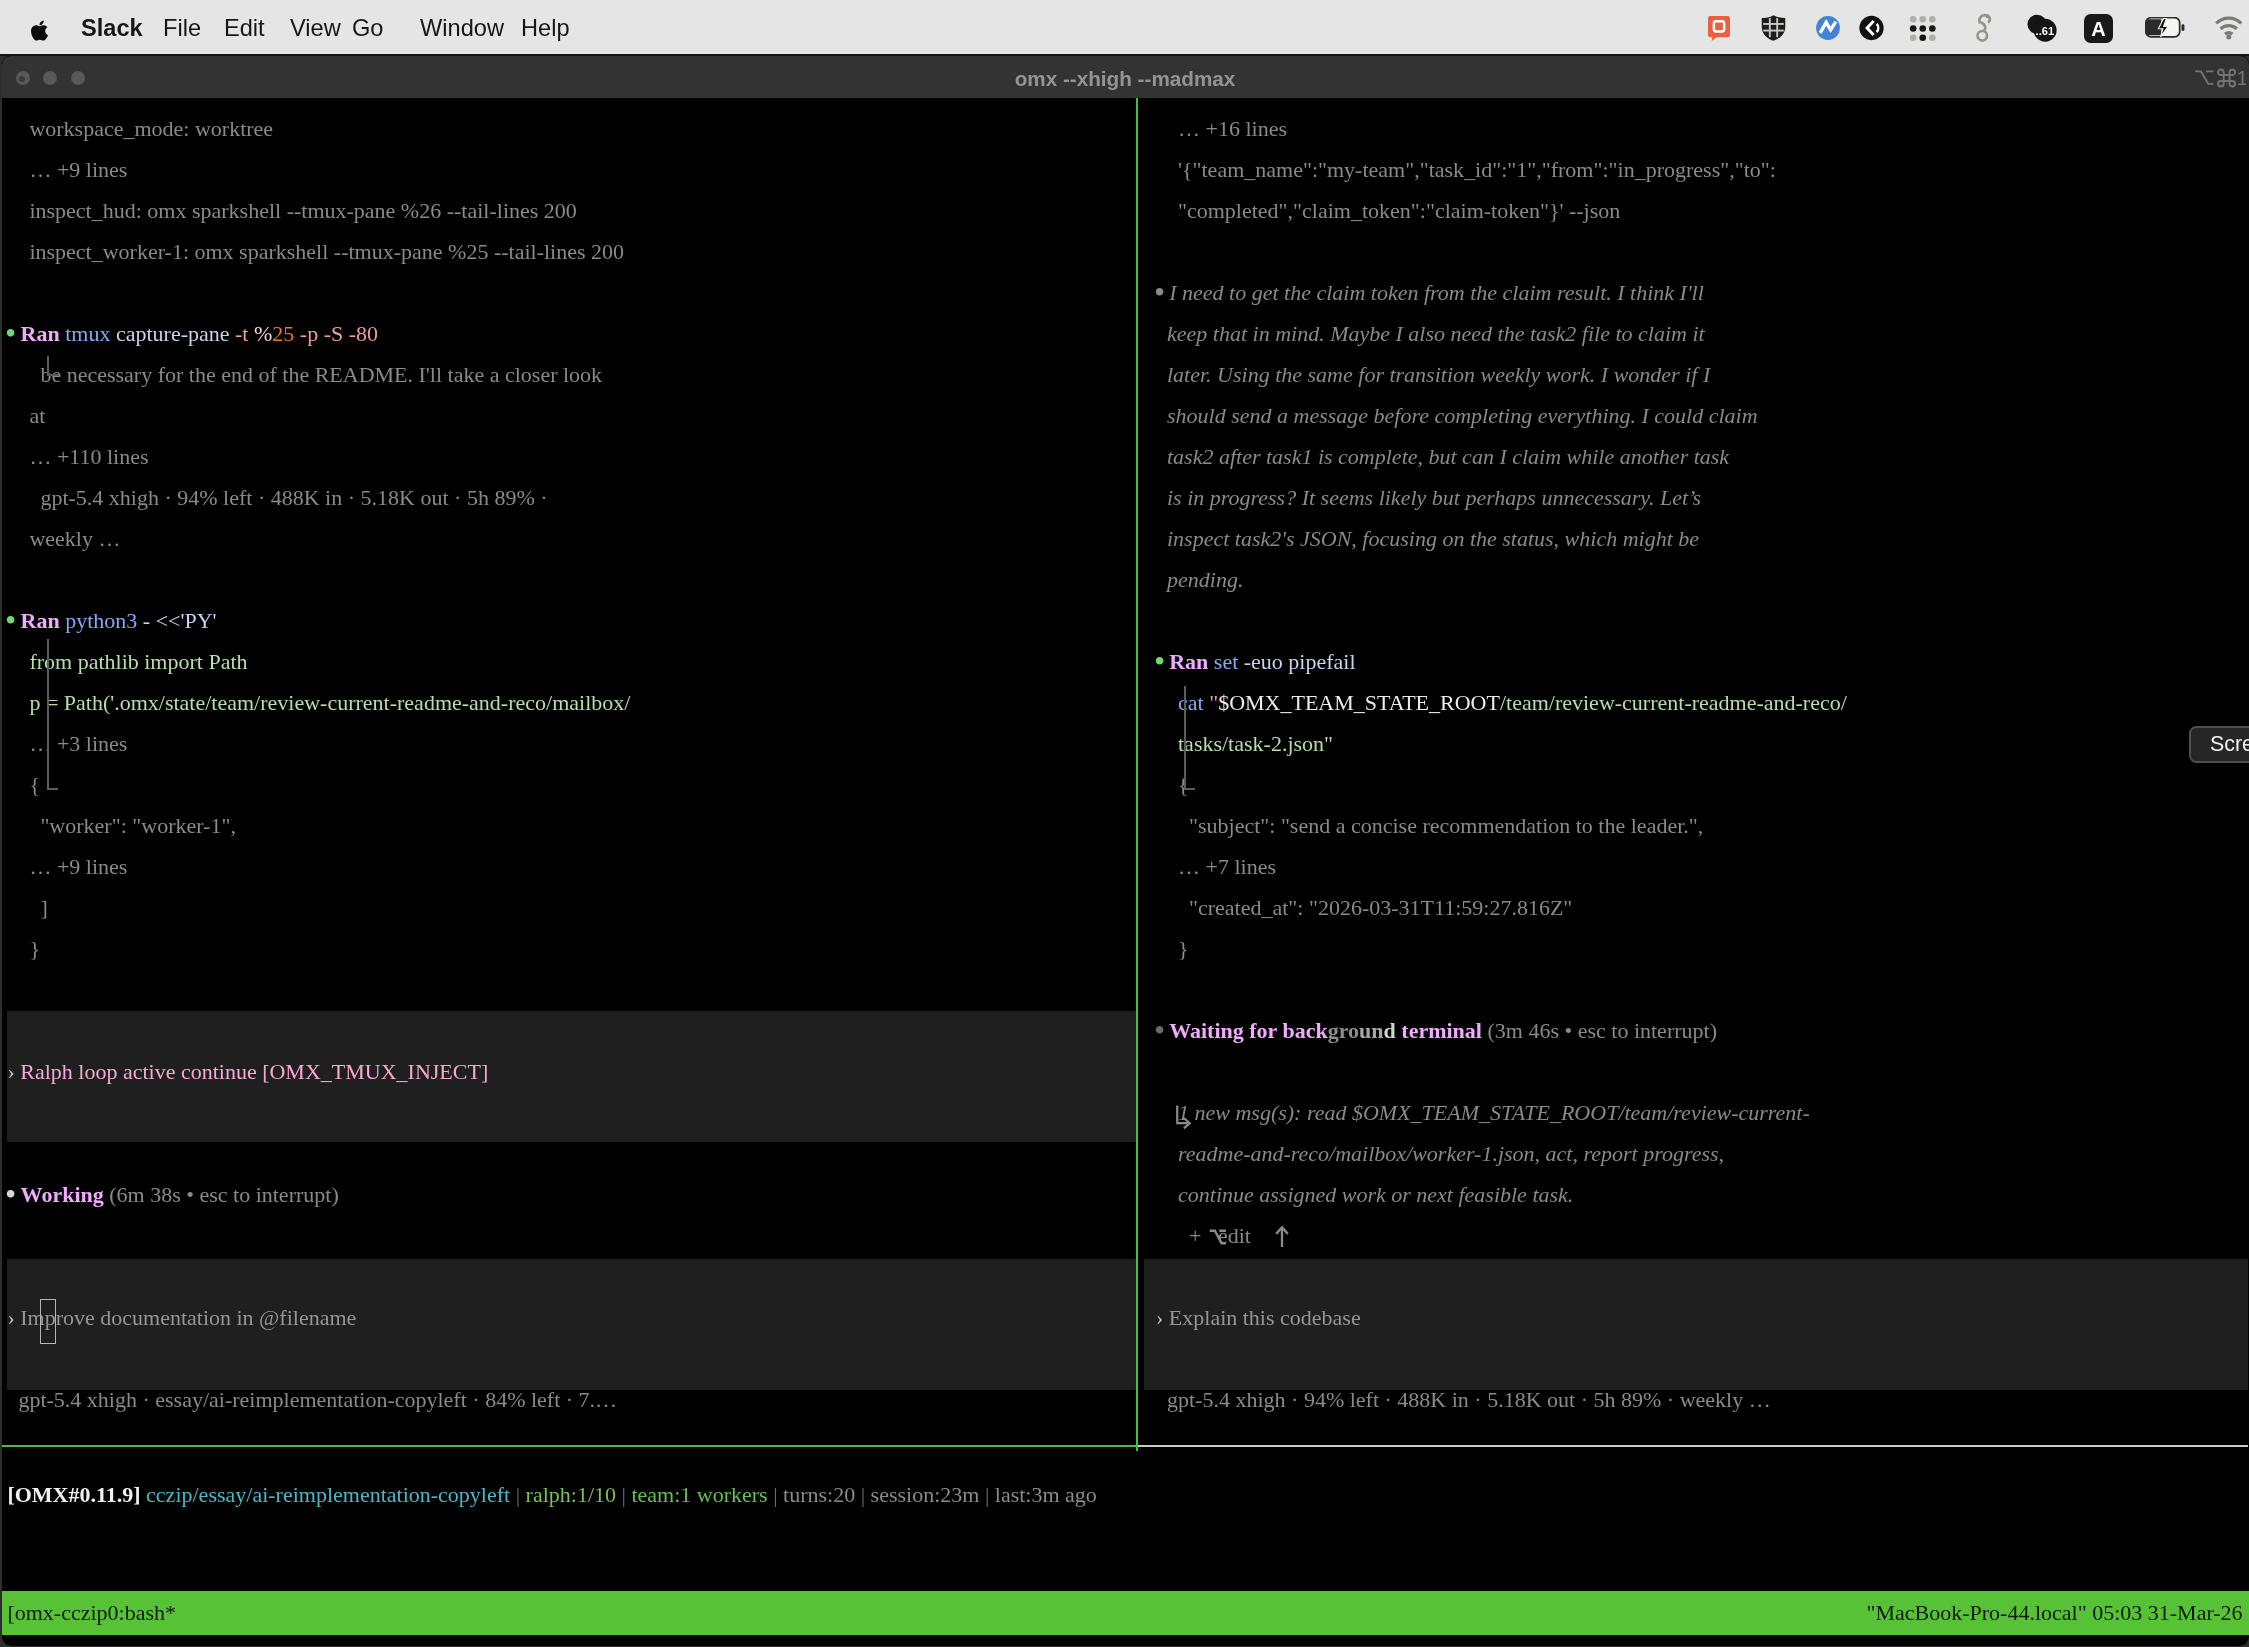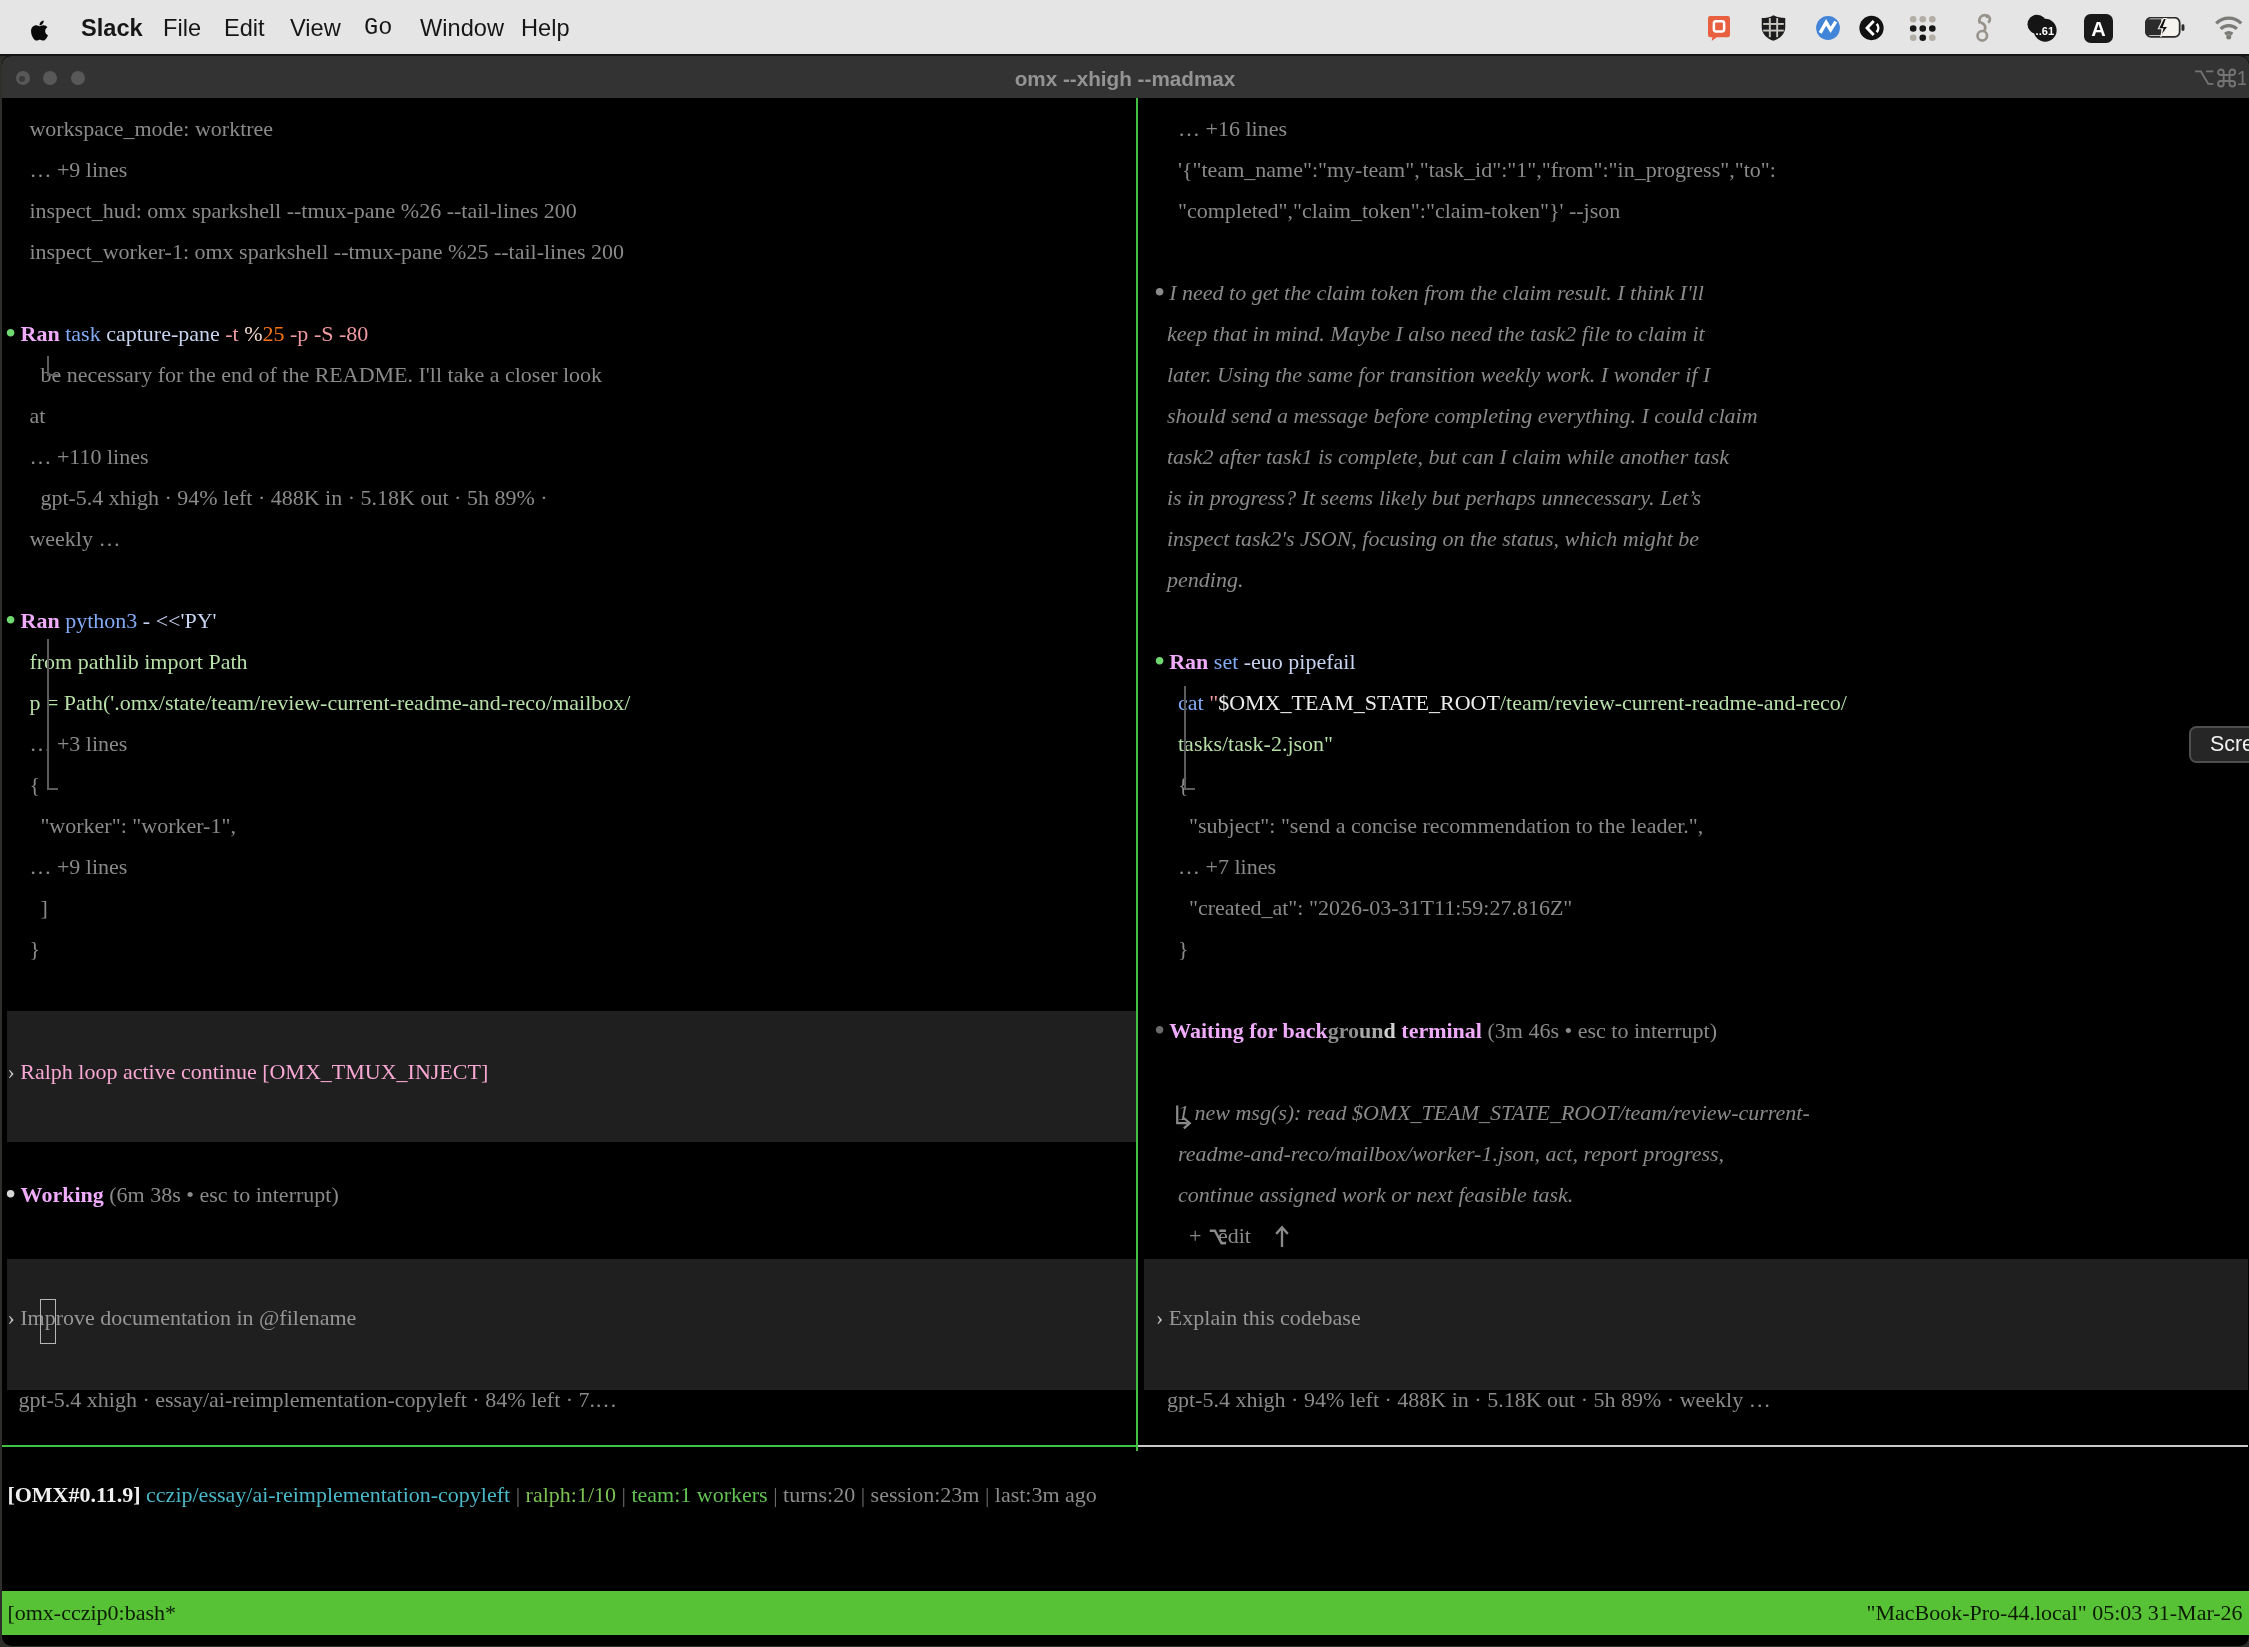--- a/index.html
+++ b/index.html
@@ -47,21 +47,21 @@
 </style></head>
 <body>
 <div id="menubar">
   <svg style="left:30px;top:19px;" width="19" height="23" viewBox="0 0 384 512">
       <path fill="#0a0a0a" d="M318.7 268.7c-.2-36.7 16.4-64.4 50-84.8-18.8-26.9-47.2-41.7-84.7-44.6-35.5-2.8-74.3 20.7-88.5 20.7-15 0-49.4-19.7-76.4-19.7C63.3 141.2 4 184.8 4 273.5q0 39.3 14.4 81.2c12.8 36.7 59 126.7 107.2 125.2 25.2-.6 43-17.9 75.8-17.9 31.8 0 48.3 17.9 76.4 17.9 48.6-.7 90.4-82.5 102.6-119.3-65.2-30.7-61.7-90-61.7-91.9zm-56.6-164.2c27.3-32.4 24.8-61.9 24-72.5-24.1 1.4-52 16.4-67.9 34.9-17.5 19.8-27.8 44.3-25.6 71.9 26.1 2 49.9-11.4 69.5-34.3z"></path>
     </svg>
   <div class="mi" style="left:81px;font-weight:bold;">Slack</div>
   <div class="mi" style="left:163px;">File</div>
   <div class="mi" style="left:224px;">Edit</div>
   <div class="mi" style="left:290px;">View</div>
-  <div class="mi" style="left:364px;font-family:Liberation Mono, monospace;">Go</div>
+  <div class="mi" style="left:352px;">Go</div>
   <div class="mi" style="left:420px;">Window</div>
   <div class="mi" style="left:521px;">Help</div>
 
   <svg style="left:1708px;top:15.5px;" width="22" height="25" viewBox="0 0 30 34">
     <path fill="#e8603f" d="M3 0h24a3 3 0 0 1 3 3v23a3 3 0 0 1-3 3H12l-7 5 1-5H3a3 3 0 0 1-3-3V3a3 3 0 0 1 3-3z"></path>
     <rect x="8" y="7" width="14" height="14" rx="3" fill="none" stroke="#fff" stroke-width="3.4"></rect>
   </svg>
   <svg style="left:1761px;top:14.8px;" width="25" height="26" viewBox="0 0 34 35">
     <path fill="#1d1d1d" d="M17 0c5 3 11 4 16 4v12c0 9-7 16-16 19C8 32 1 25 1 16V4C6 4 12 3 17 0z"></path>
     <g stroke="#c9c7c0" stroke-width="2.6">
@@ -148,21 +148,21 @@
 <div class="box" style="left:6.6px;top:1011px;width:1129px;height:131px;"></div>
 <div class="box" style="left:6.6px;top:1259px;width:1129px;height:131px;"></div>
 <div class="box" style="left:1144px;top:1259px;width:1104px;height:131px;"></div>
 
 <div id="leftpane" class="pane" style="left:7.4px;">
     <pre>    workspace_mode: worktree
     … +9 lines
     inspect_hud: omx sparkshell --tmux-pane %26 --tail-lines 200
     inspect_worker-1: omx sparkshell --tmux-pane %25 --tail-lines 200
 
-<span class="gb bu">•</span> <span class="wt">Ran</span> <span class="b">task</span> <span class="lv">capture-pane</span> <span class="sa">-t</span> <span class="pc">%</span><span class="or">25</span> <span class="sa">-p</span> <span class="sa">-S</span> <span class="sa">-80</span>
+<span class="gb bu">•</span> <span class="wt">Ran</span> <span class="b">tmux</span> <span class="lv">capture-pane</span> <span class="sa">-t</span> <span class="pc">%</span><span class="or">25</span> <span class="sa">-p</span> <span class="sa">-S</span> <span class="sa">-80</span>
       be necessary for the end of the README. I'll take a closer look
     at
     … +110 lines
       gpt-5.4 xhigh · 94% left · 488K in · 5.18K out · 5h 89% ·
     weekly …
 
 <span class="gb bu">•</span> <span class="wt">Ran</span> <span class="b">python3</span> <span class="lv">- &lt;&lt;'PY'</span>
     <span class="pg">from pathlib import Path</span>
     <span class="pg">p = Path('.omx/state/team/review-current-readme-and-reco/mailbox/</span>
     … +3 lines

